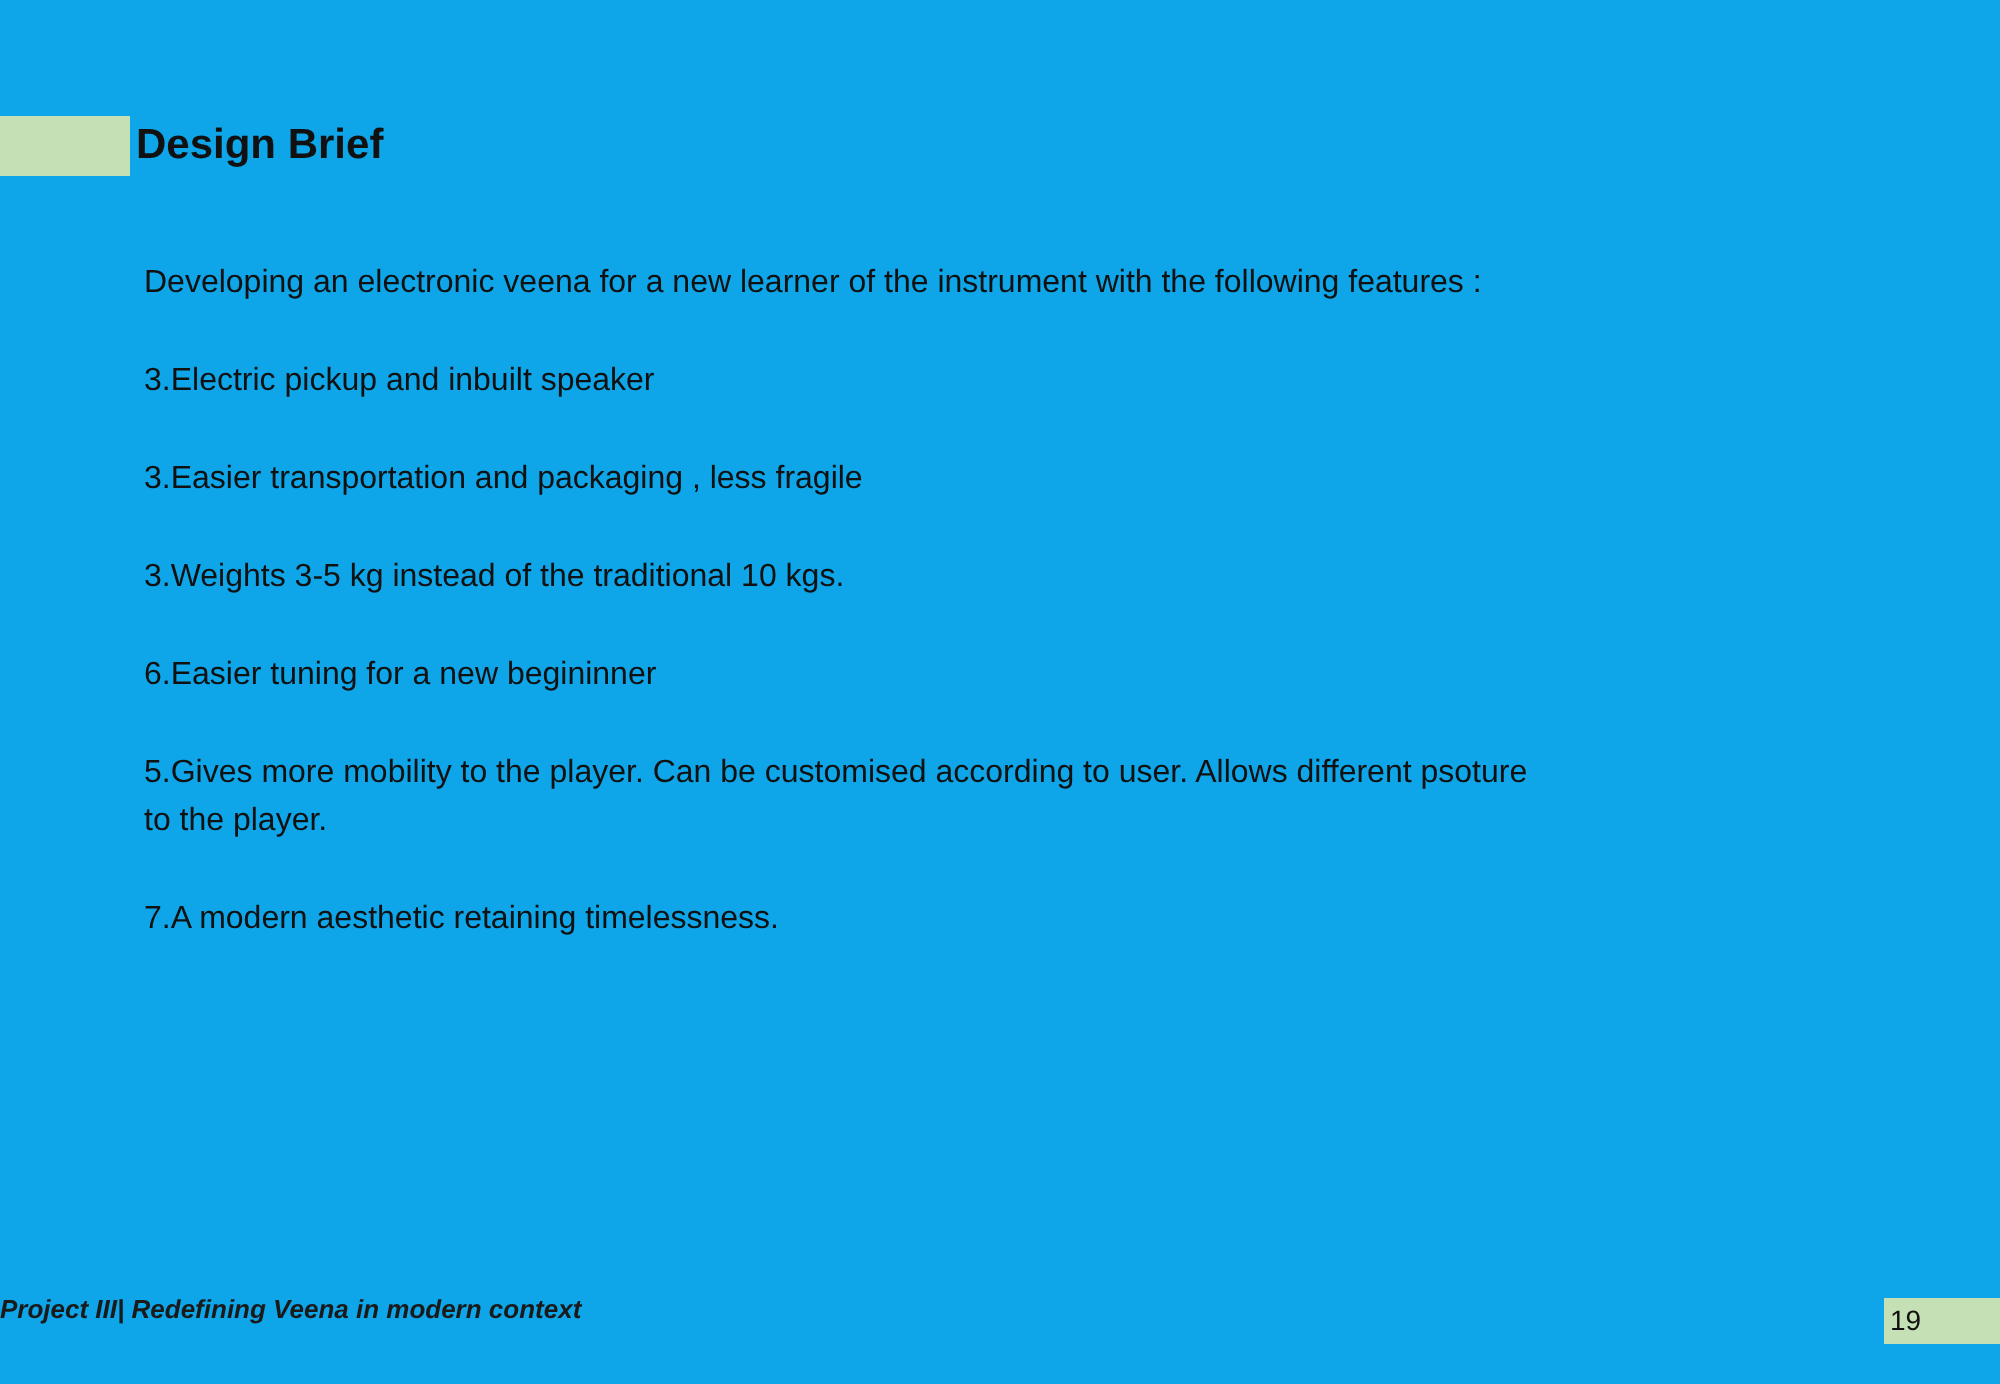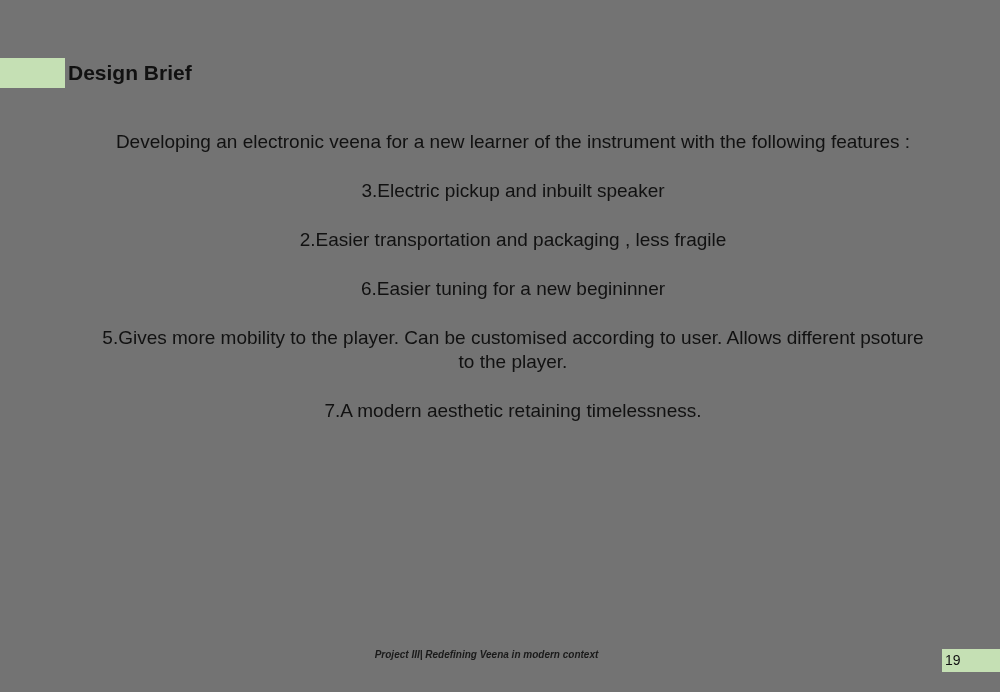--- a/index.html
+++ b/index.html
@@ -10,21 +10,21 @@
     width: 1000px;
     height: 692px;
     background: #ffffff;
     font-family: "Liberation Sans", sans-serif;
     overflow: hidden;
   }
   .slide {
     position: relative;
     width: 1000px;
     height: 692px;
-    background: #737373;
+    background: #0ea5e9;
   }
   .accent-bar {
     position: absolute;
     left: 0;
     top: 58px;
     width: 65px;
     height: 30px;
     background: #C5E0B4;
   }
   .title {
@@ -37,36 +37,34 @@
     font-size: 21px;
     font-weight: 700;
     color: #111111;
     white-space: nowrap;
   }
   .content {
     position: absolute;
     left: 72px;
     top: 130px;
     width: 882px;
-    font-size: 19px;
+    font-size: 16px;
     line-height: 24px;
     color: #111111;
-    text-align: center;
   }
   .content p {
     margin: 0 0 25px 0;
     white-space: pre-line;
   }
   .footer {
     position: absolute;
     left: 0;
     top: 646px;
     width: 973px;
-    text-align: center;
-    font-size: 10px;
+    font-size: 13px;
     line-height: 18px;
     font-style: italic;
     font-weight: 600;
     color: #1a1a1a;
   }
   .page-badge {
     position: absolute;
     left: 942px;
     top: 649px;
     width: 107px;
@@ -84,21 +82,22 @@
 
 <div class="slide">
 
   <div class="accent-bar" style="background-color: rgb(197, 224, 180);"></div>
 
   <h1 class="title">Design Brief</h1>
 
   <div class="content">
     <p>Developing an electronic veena for a new learner of the instrument with the following features :</p>
     <p>3.Electric pickup and inbuilt speaker</p>
-    <p>2.Easier transportation and packaging , less fragile</p>
+    <p>3.Easier transportation and packaging , less fragile</p>
+    <p>3.Weights 3-5 kg instead of the traditional 10 kgs.</p>
     <p>6.Easier tuning for a new begininner</p>
     <p>5.Gives more mobility to the player. Can be customised according to user. Allows different psoture
 to the player.</p>
     <p>7.A modern aesthetic retaining timelessness.</p>
   </div>
 
   <div class="footer">
     <span>Project III| Redefining Veena in modern context</span>
   </div>
 

